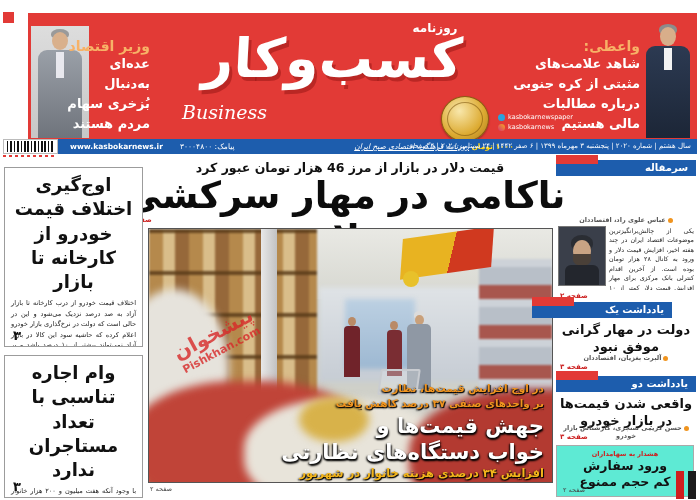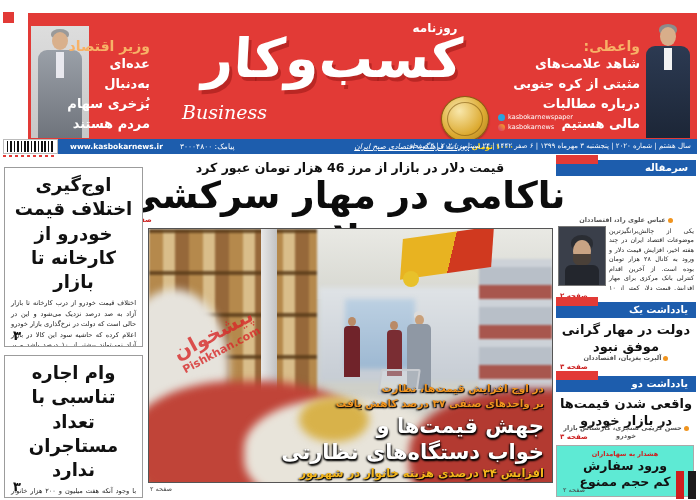--- a/index.html
+++ b/index.html
@@ -219,21 +219,21 @@
     <div class="ed-photo">
       <div style="position:absolute;left:12px;top:8px;width:22px;height:16px;border-radius:50% 50% 40% 40%;background:#2a2d33;"></div>
       <div style="position:absolute;left:14px;top:13px;width:18px;height:22px;border-radius:50%;background:#c9a484;"></div>
       <div style="position:absolute;left:14px;top:27px;width:18px;height:12px;border-radius:0 0 50% 50%;background:#4a4038;"></div>
       <div style="position:absolute;left:6px;top:38px;width:34px;height:20px;background:#23262d;border-radius:6px 6px 0 0;"></div>
     </div>
     <span>یکی از چالش‌برانگیزترین موضوعات اقتصاد ایران در چند هفته اخیر، افزایش قیمت دلار و ورود به کانال ۲۸ هزار تومان بوده است. از آخرین اقدام کنترلی بانک مرکزی برای مهار افزایش قیمت دلار کمتر از ۱۰ روز سپری شده است.</span>
   </div>
   <div class="abs page-tag-red" style="left:560px;top:292px;">صفحه ۲</div>
 
-  <div class="sec-head" style="left:556px;top:302px;">یادداشت یک</div>
+  <div class="sec-head" style="left:532px;top:302px;">یادداشت یک</div>
   <div class="abs col-title pre" style="left:556px;top:322px;">دولت در مهار گرانی
 موفق نبود</div>
   <div class="abs author" style="left:556px;top:354px;">
     <span class="dot"></span><span>آلبرت بغزیان، اقتصاددان</span>
   </div>
   <div class="abs page-tag-red" style="left:560px;top:363px;">صفحه ۳</div>
 
   <div class="sec-head" style="left:556px;top:376px;">یادداشت دو</div>
   <div class="abs col-title pre" style="left:556px;top:396px;">واقعی شدن قیمت‌ها
 در بازار خودرو</div>

